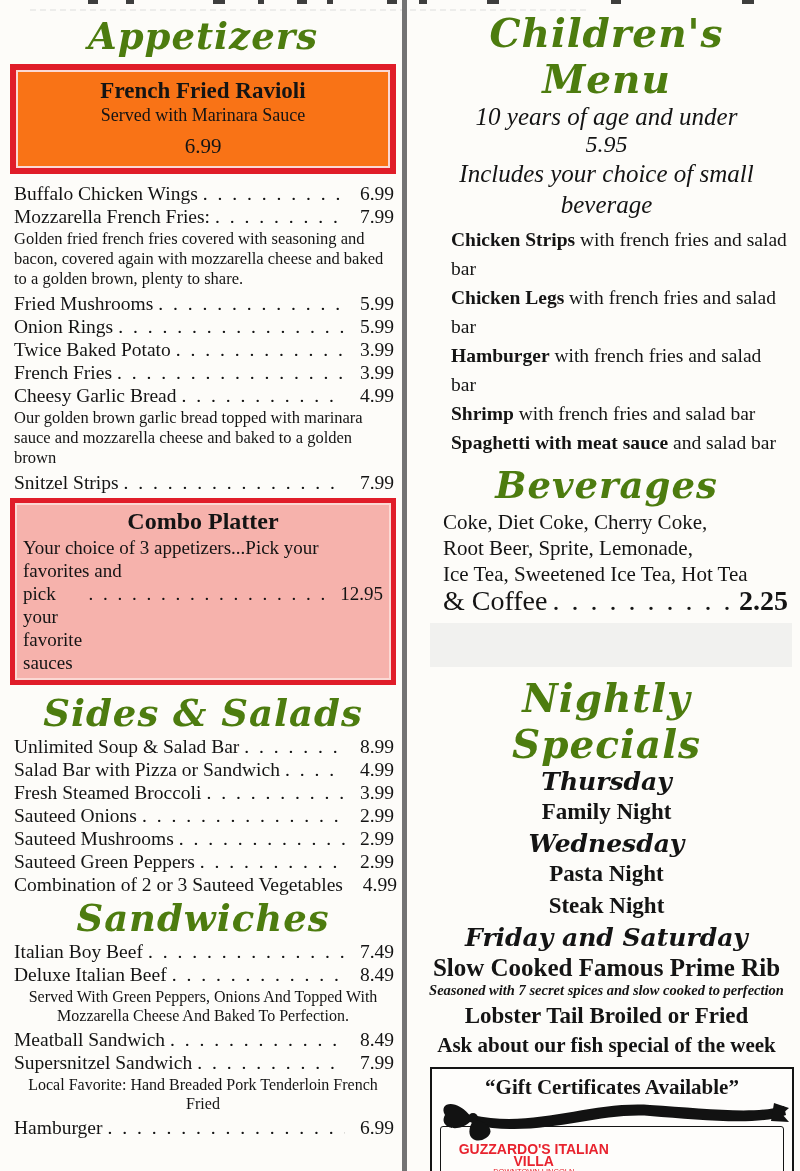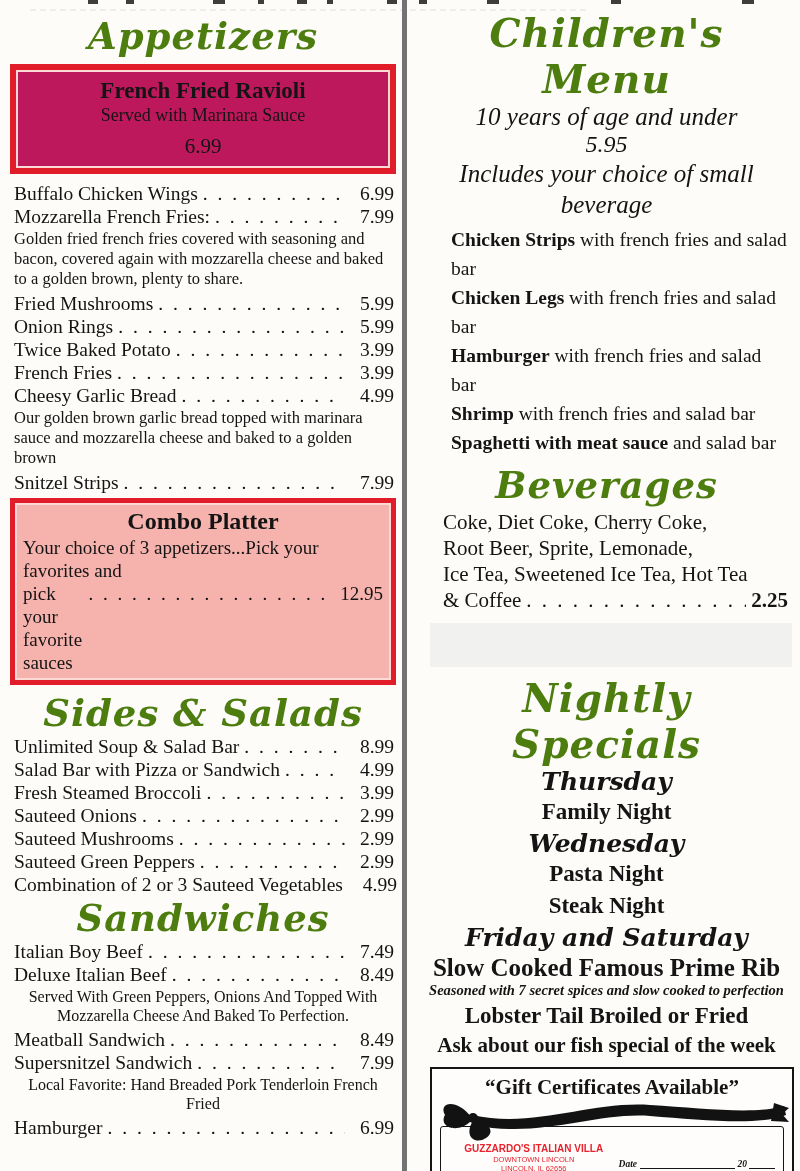--- a/index.html
+++ b/index.html
@@ -13,21 +13,21 @@
   .col { position:absolute; top:0; }
   .col-left  { left:0;   width:402px; padding:14px 6px 0 10px; }
   .col-right { left:402px; width:398px; padding:10px 12px 0 18px; border-left:5px solid #737373; height:1171px; }
 
   .script-title { font-family:"DejaVu Serif", serif; font-style:italic; font-weight:700;
                   color:#4d7c0f; text-align:center; letter-spacing:1px; }
   .t-big   { font-size:37px; line-height:44px; }
   .t-right { font-size:39px; line-height:46px; }
 
   
-  .feature-box { border:6px solid #e01d29; background:#be185d; box-shadow:inset 0 0 0 2px #fbd9d4;
+  .feature-box { border:6px solid #e01d29; background:#f97316; box-shadow:inset 0 0 0 2px #fbd9d4;
                  text-align:center; padding:7px 8px 9px; margin:6px 0 8px; }
   .fb-title { font-size:23px; font-weight:700; line-height:27px; }
   .fb-sub   { font-size:18px; line-height:23px; }
   .fb-price { font-size:21px; line-height:25px; margin-top:7px; }
 
   .combo-box { border:5px solid #e01d29; background:#f6b2ac; box-shadow:inset 0 0 0 2px #fbd9d4;
                padding:4px 8px 6px; margin:4px 0 6px; }
   .cb-title { font-size:24px; font-weight:700; text-align:center; line-height:29px; }
   .cb-line  { font-size:19px; line-height:23px; }
   .cb-row   { display:flex; align-items:baseline; font-size:19px; line-height:23px; }
@@ -42,21 +42,21 @@
   .desc { font-size:16.5px; line-height:20px; padding:1px 4px 3px; }
   .desc.center { text-align:center; font-size:16px; line-height:19px; }
   .sub-italic { font-style:italic; text-align:center; }
   .kids-sub1 { font-size:25px; line-height:29px; }
   .kids-price { font-size:24px; line-height:27px; font-style:italic; text-align:center; }
   .kids-sub2 { font-size:25px; line-height:31px; }
   .kid-row { font-size:19.5px; line-height:29px; }
   .kids-list { margin-top:5px; padding-left:2px;margin-left:24px; }
 
   .bev-line { font-size:21px; line-height:26px; }
-  .bev-row  { display:flex; align-items:flex-start; font-size:21px; line-height:27px; }
+  .bev-row  { display:flex; align-items:flex-start; font-size:28px; line-height:27px; }
   .bev-row .dots { flex:1; overflow:hidden; white-space:nowrap; margin:0 5px; letter-spacing:2.5px; }
   .bev-row .pr { font-weight:700; }
   .bev-block { margin-top:2px; padding-left:2px;margin-left:16px; }
 
   .gray-box { margin-top:9px; margin-left:5px; width:362px; height:44px; background:#f1f1ef; }
 
   .day-script { font-family:"DejaVu Serif", serif; font-style:italic; font-weight:600;
                 font-size:25px; line-height:30px; text-align:center; }
   .night-name { font-size:23px; font-weight:700; line-height:29px; text-align:center; margin-bottom:3px; }
   .rib-line   { font-size:25px; font-weight:700; line-height:29px; text-align:center; }
@@ -66,21 +66,21 @@
 
   
   .gift-outer { position:relative; border:2px solid #141414; background:#fefdfb; margin-top:8px;
                 margin-left:5px; width:364px; padding:6px 8px 8px; }
   .gift-head { position:relative; z-index:3; text-align:center; font-size:21px; font-weight:700; line-height:25px; }
   .ribbon-svg { position:absolute; z-index:2; top:24px; left:6px; width:352px; height:50px; }
   .cert { position:relative; z-index:1; margin-top:26px; border:1px solid #141414; border-radius:3px;
           padding:16px 8px 6px; font-size:9.5px; }
   .cert-top { display:flex; }
   .cert-biz { width:52%; text-align:center; }
-  .biz-name { color:#e8232e; font-family:"Liberation Sans", sans-serif; font-weight:700; font-size:10px; line-height:12px; }
+  .biz-name { color:#e8232e; font-family:"Liberation Sans", sans-serif; font-weight:700; font-size:14px; line-height:12px; }
   .biz-addr { color:#e8232e; font-family:"Liberation Sans", sans-serif; font-size:7.5px; line-height:9px; }
   .cert-date { flex:1; display:flex; align-items:flex-end; font-style:italic; font-weight:700; padding-bottom:4px; }
   .cline { display:inline-block; border-bottom:1px solid #141414; height:9px; }
   .cert-row { display:flex; align-items:flex-end; font-style:italic; font-weight:700; margin-top:7px; }
   .cert-row .grow { flex:1; border-bottom:1px solid #141414; height:9px; margin-left:4px; }
 </style>
 </head>
 <body>
 
 <div class="page">

